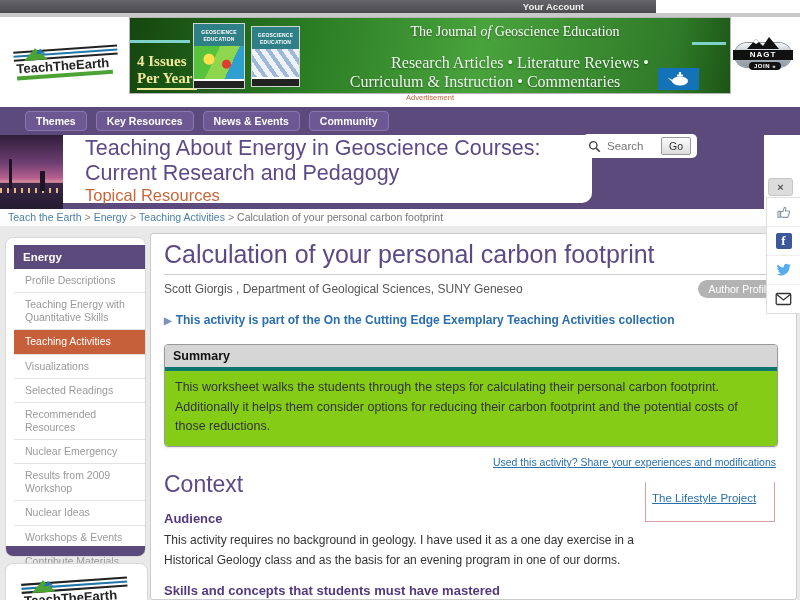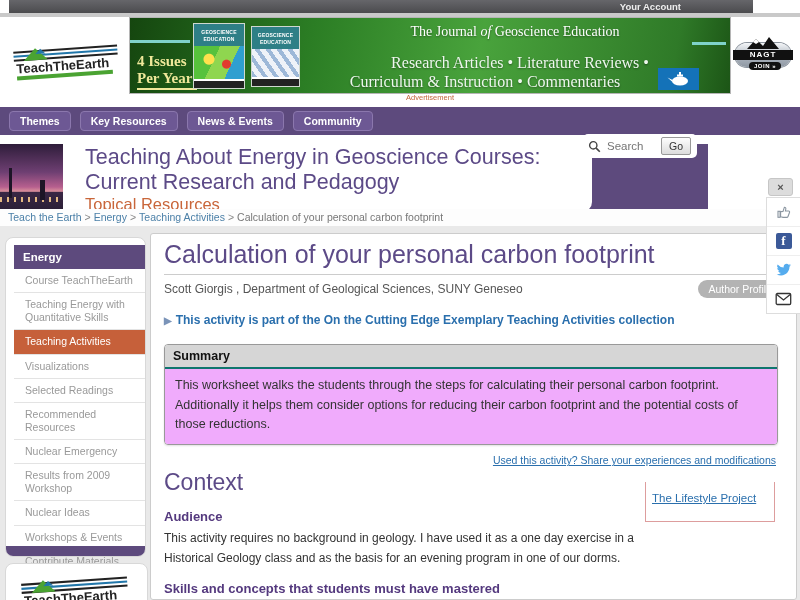--- a/index.html
+++ b/index.html
@@ -1,20 +1,20 @@
 <!DOCTYPE html>
 <html><head>
 <meta charset="utf-8">
 <style>
   html,body{margin:0;padding:0;background:#fff;}
   #page{position:relative;width:800px;height:600px;overflow:hidden;background:#fff;
         font-family:"Liberation Sans",sans-serif;}
 
   
-  .topbar{position:absolute;top:0;left:9px;width:744px;height:13px;
+  .topbar{position:absolute;top:0;left:0;width:656px;height:13px;
           background:linear-gradient(#66666a,#4b4b4e);}
   .account{position:absolute;right:72px;top:1px;color:#eee;font-size:9.5px;font-weight:bold;}
   .strip{position:absolute;top:13px;left:0;width:800px;height:4px;background:#c9c9c9;}
 
   
   .banner{position:absolute;left:130px;top:18px;width:600px;height:75px;overflow:hidden;
           background:linear-gradient(100deg,#15460f,#2b7d24 30%,#49a33c 58%,#2f7a28 90%,#1c5516);
           box-shadow:0 0 0 1px #b5b5b5;}
   .bline{position:absolute;height:3px;background:#7fd2ca;}
   .bl1{left:0;top:22px;width:60px;}
@@ -58,26 +58,26 @@
              background:linear-gradient(#f4f6f8,#aeb6c0 55%,#8e97a2);box-shadow:0 0 0 1px #8a929c;}
   .nagt-band{position:absolute;left:0;top:13px;width:60px;height:10px;background:#111;}
   .nagt-txt{position:absolute;left:0;top:13px;width:60px;text-align:center;color:#fff;
             font-size:8px;font-weight:bold;letter-spacing:1px;line-height:10px;}
   .nagt-mtn{position:absolute;left:14px;top:0px;}
   .nagt-join{position:absolute;left:16px;top:25px;background:#111;color:#fff;font-size:6px;
              font-weight:bold;padding:1px 5px;border-radius:6px;letter-spacing:.5px;}
 
   
   .navbar{position:absolute;top:107px;left:0;width:800px;height:28px;background:#5d4a7d;
-          display:flex;align-items:center;gap:9px;padding-left:9px;box-sizing:border-box;}
+          display:flex;align-items:center;gap:9px;padding-left:25px;box-sizing:border-box;}
   .navbtn{background:#6d5894;border:1px solid #8b77ad;border-radius:4px;color:#fff;
           font-size:10.5px;font-weight:bold;padding:4px 10px;line-height:1;cursor:pointer;}
 
   
-  .headband{position:absolute;top:144px;left:0;width:708px;height:74px;background:#5d4a7d;}
+  .headband{position:absolute;top:135px;left:0;width:764px;height:74px;background:#5d4a7d;}
   .photo{position:absolute;left:0;top:0;width:63px;height:74px;overflow:hidden;
          background:linear-gradient(180deg,#2e1d3a 0%,#6e3f72 38%,#b65f8e 58%,#d98f9b 64%,#3a2745 65%,#241b30 100%);}
   .lights{position:absolute;bottom:16px;left:0;width:100%;height:5px;opacity:.9;
           background:repeating-linear-gradient(90deg,#f7c98a 0 2px,transparent 2px 7px);}
   .tower{position:absolute;left:9px;bottom:20px;width:3px;height:30px;background:#1d1526;}
   .tower2{position:absolute;left:40px;bottom:18px;width:5px;height:20px;background:#1d1526;}
   .hwhite{position:absolute;left:63px;top:0;width:529px;height:68px;background:#fff;
           border-radius:0 0 10px 0;}
   .htitle{position:absolute;left:22px;top:1px;font-size:21.5px;line-height:25px;color:#5c4a87;}
   .topical{position:absolute;left:22px;top:51px;font-size:16.5px;color:#c9663a;}
@@ -118,23 +118,23 @@
             padding:7px 14px 0 13px;overflow:hidden;}
   .ptitle{font-size:25px;color:#5c4a87;font-weight:normal;margin:0 0 7px;line-height:1.05;}
   .trule{border:0;border-top:1px solid #ccc;margin:0 0 7px;}
   .authrow{position:relative;font-size:12px;color:#555;margin-bottom:15px;height:16px;}
   .badge{position:absolute;right:0px;top:-2px;background:#b3b3b3;color:#fff;font-size:10.5px;
          padding:3px 10px;border-radius:10px;cursor:pointer;}
   .collection{font-size:12px;font-weight:bold;color:#2a6fad;margin-bottom:17px;cursor:pointer;}
   .collection .arrow{color:#7a93b8;font-size:10px;margin-right:4px;}
   .sumbox{border:1px solid #999;border-radius:4px;width:612px;margin-bottom:9px;
           box-shadow:0 1px 2px rgba(0,0,0,.12);}
-  .sumhead{background:#d6d6d6;border-bottom:2px solid #0f766e;font-weight:bold;font-size:12.5px;
+  .sumhead{background:#d6d6d6;border-bottom:4px solid #0f766e;font-weight:bold;font-size:12.5px;
            padding:4px 8px;color:#111;border-radius:3px 3px 0 0;}
-  .sumbody{padding:7px 10px 10px;font-size:12.5px;line-height:1.55;color:#333;background:#f0abfc;
+  .sumbody{padding:7px 10px 10px;font-size:12.5px;line-height:1.55;color:#333;background:#84cc16;
            border-radius:0 0 3px 3px;}
   .share{width:612px;text-align:right;font-size:10.5px;margin:0 0 2px;}
   .share a{color:#2a6fad;text-decoration:underline;cursor:pointer;margin-left:38px;}
   .context{font-size:23px;color:#5c4a87;font-weight:normal;margin:3px 0 9px;}
   .sec h4{font-size:13px;color:#54397e;margin:13px 0 5px;}
   .sec p{font-size:12px;color:#333;line-height:1.6;margin:0;max-width:496px;}
   .related{position:absolute;left:494px;top:248px;width:130px;background:#fff;}
   .rhead{background:#c32627;color:#fff;font-size:13.5px;padding:2px 6px;}
   .rbody{border:1px solid #dd9d9d;border-top:0;padding:6px 6px 15px;}
   .rbody a{font-size:11.5px;color:#2a6fad;text-decoration:underline;cursor:pointer;}
@@ -249,21 +249,21 @@
   </div>
 
   <div class="bcrumb">
     <a>Teach the Earth</a><span class="sep">&gt;</span><a>Energy</a><span class="sep">&gt;</span><a>Teaching Activities</a><span class="sep">&gt;</span><span class="cur">Calculation of your personal carbon footprint</span>
   </div>
 
   <div class="grayarea"></div>
 
   <div class="sbcard">
     <div class="sbhead">Energy</div>
-    <div class="sbitem first">Course TeachTheEarth</div>
+    <div class="sbitem first">Profile Descriptions</div>
     <div class="sbitem">Teaching Energy with Quantitative Skills</div>
     <div class="sbitem active">Teaching Activities</div>
     <div class="sbitem">Visualizations</div>
     <div class="sbitem">Selected Readings</div>
     <div class="sbitem">Recommended Resources</div>
     <div class="sbitem">Nuclear Emergency</div>
     <div class="sbitem">Results from 2009 Workshop</div>
     <div class="sbitem">Nuclear Ideas</div>
     <div class="sbitem">Workshops &amp; Events</div>
     <div class="sbitem">Contribute Materials</div>

